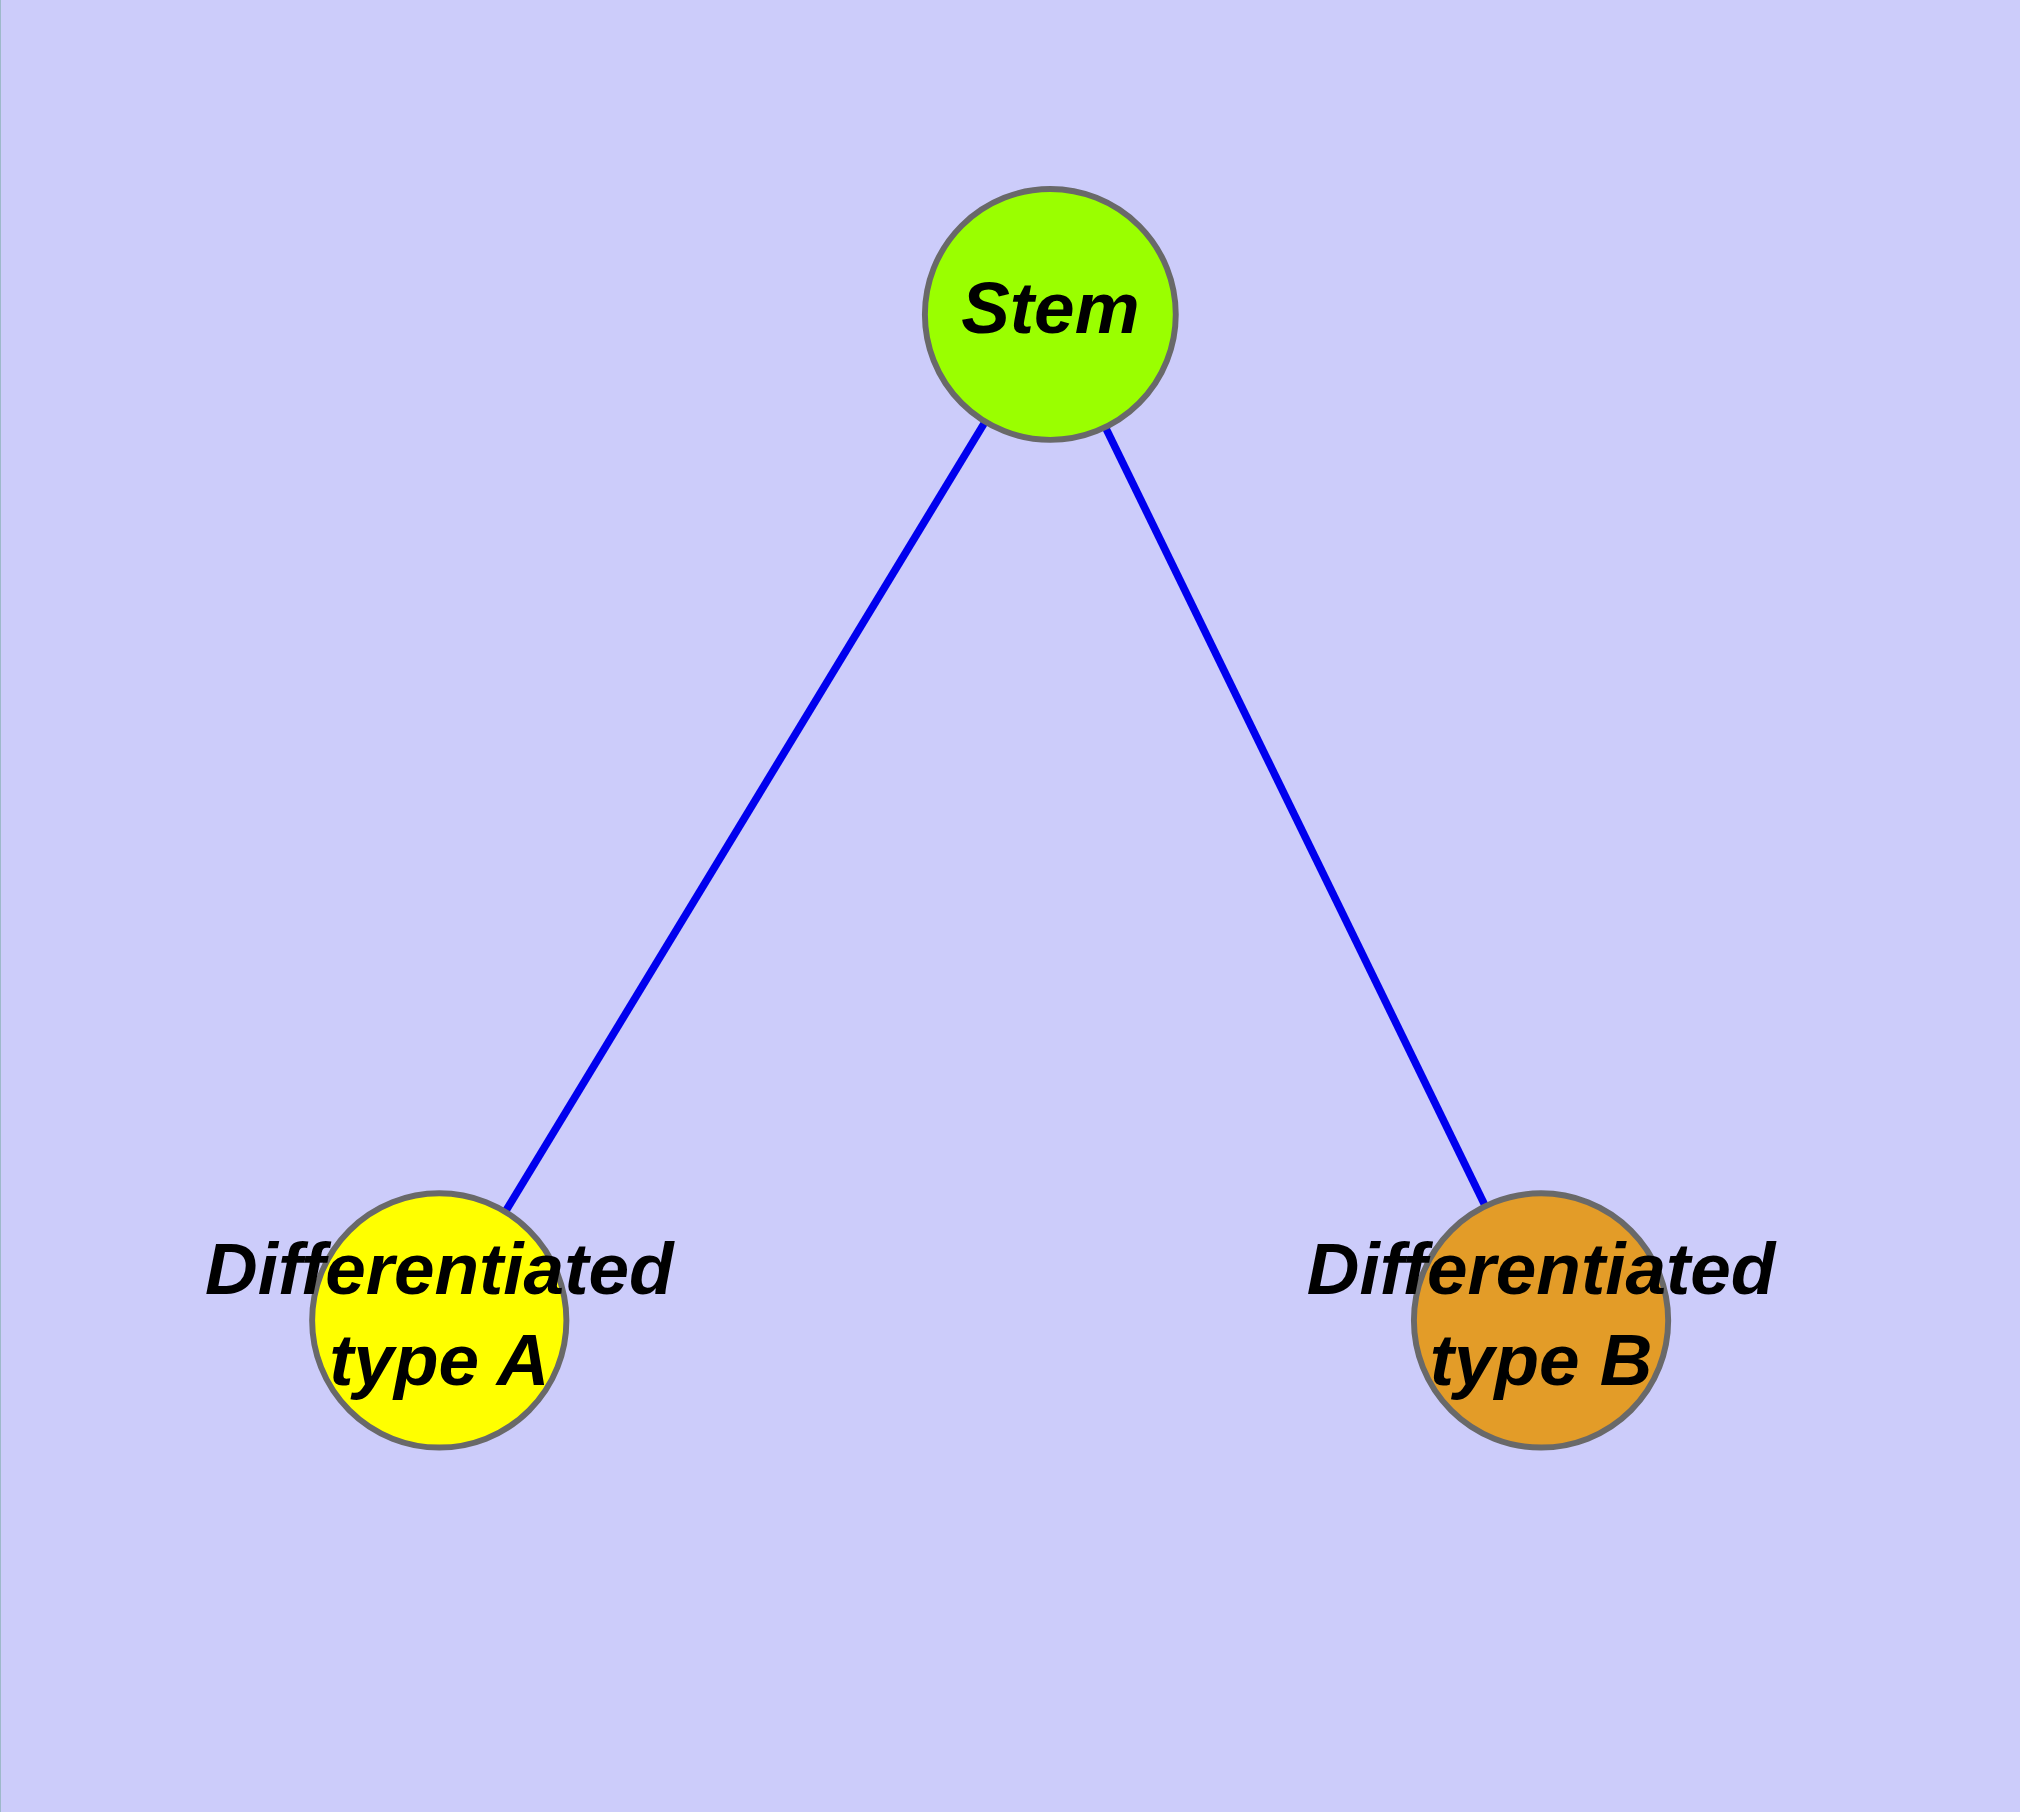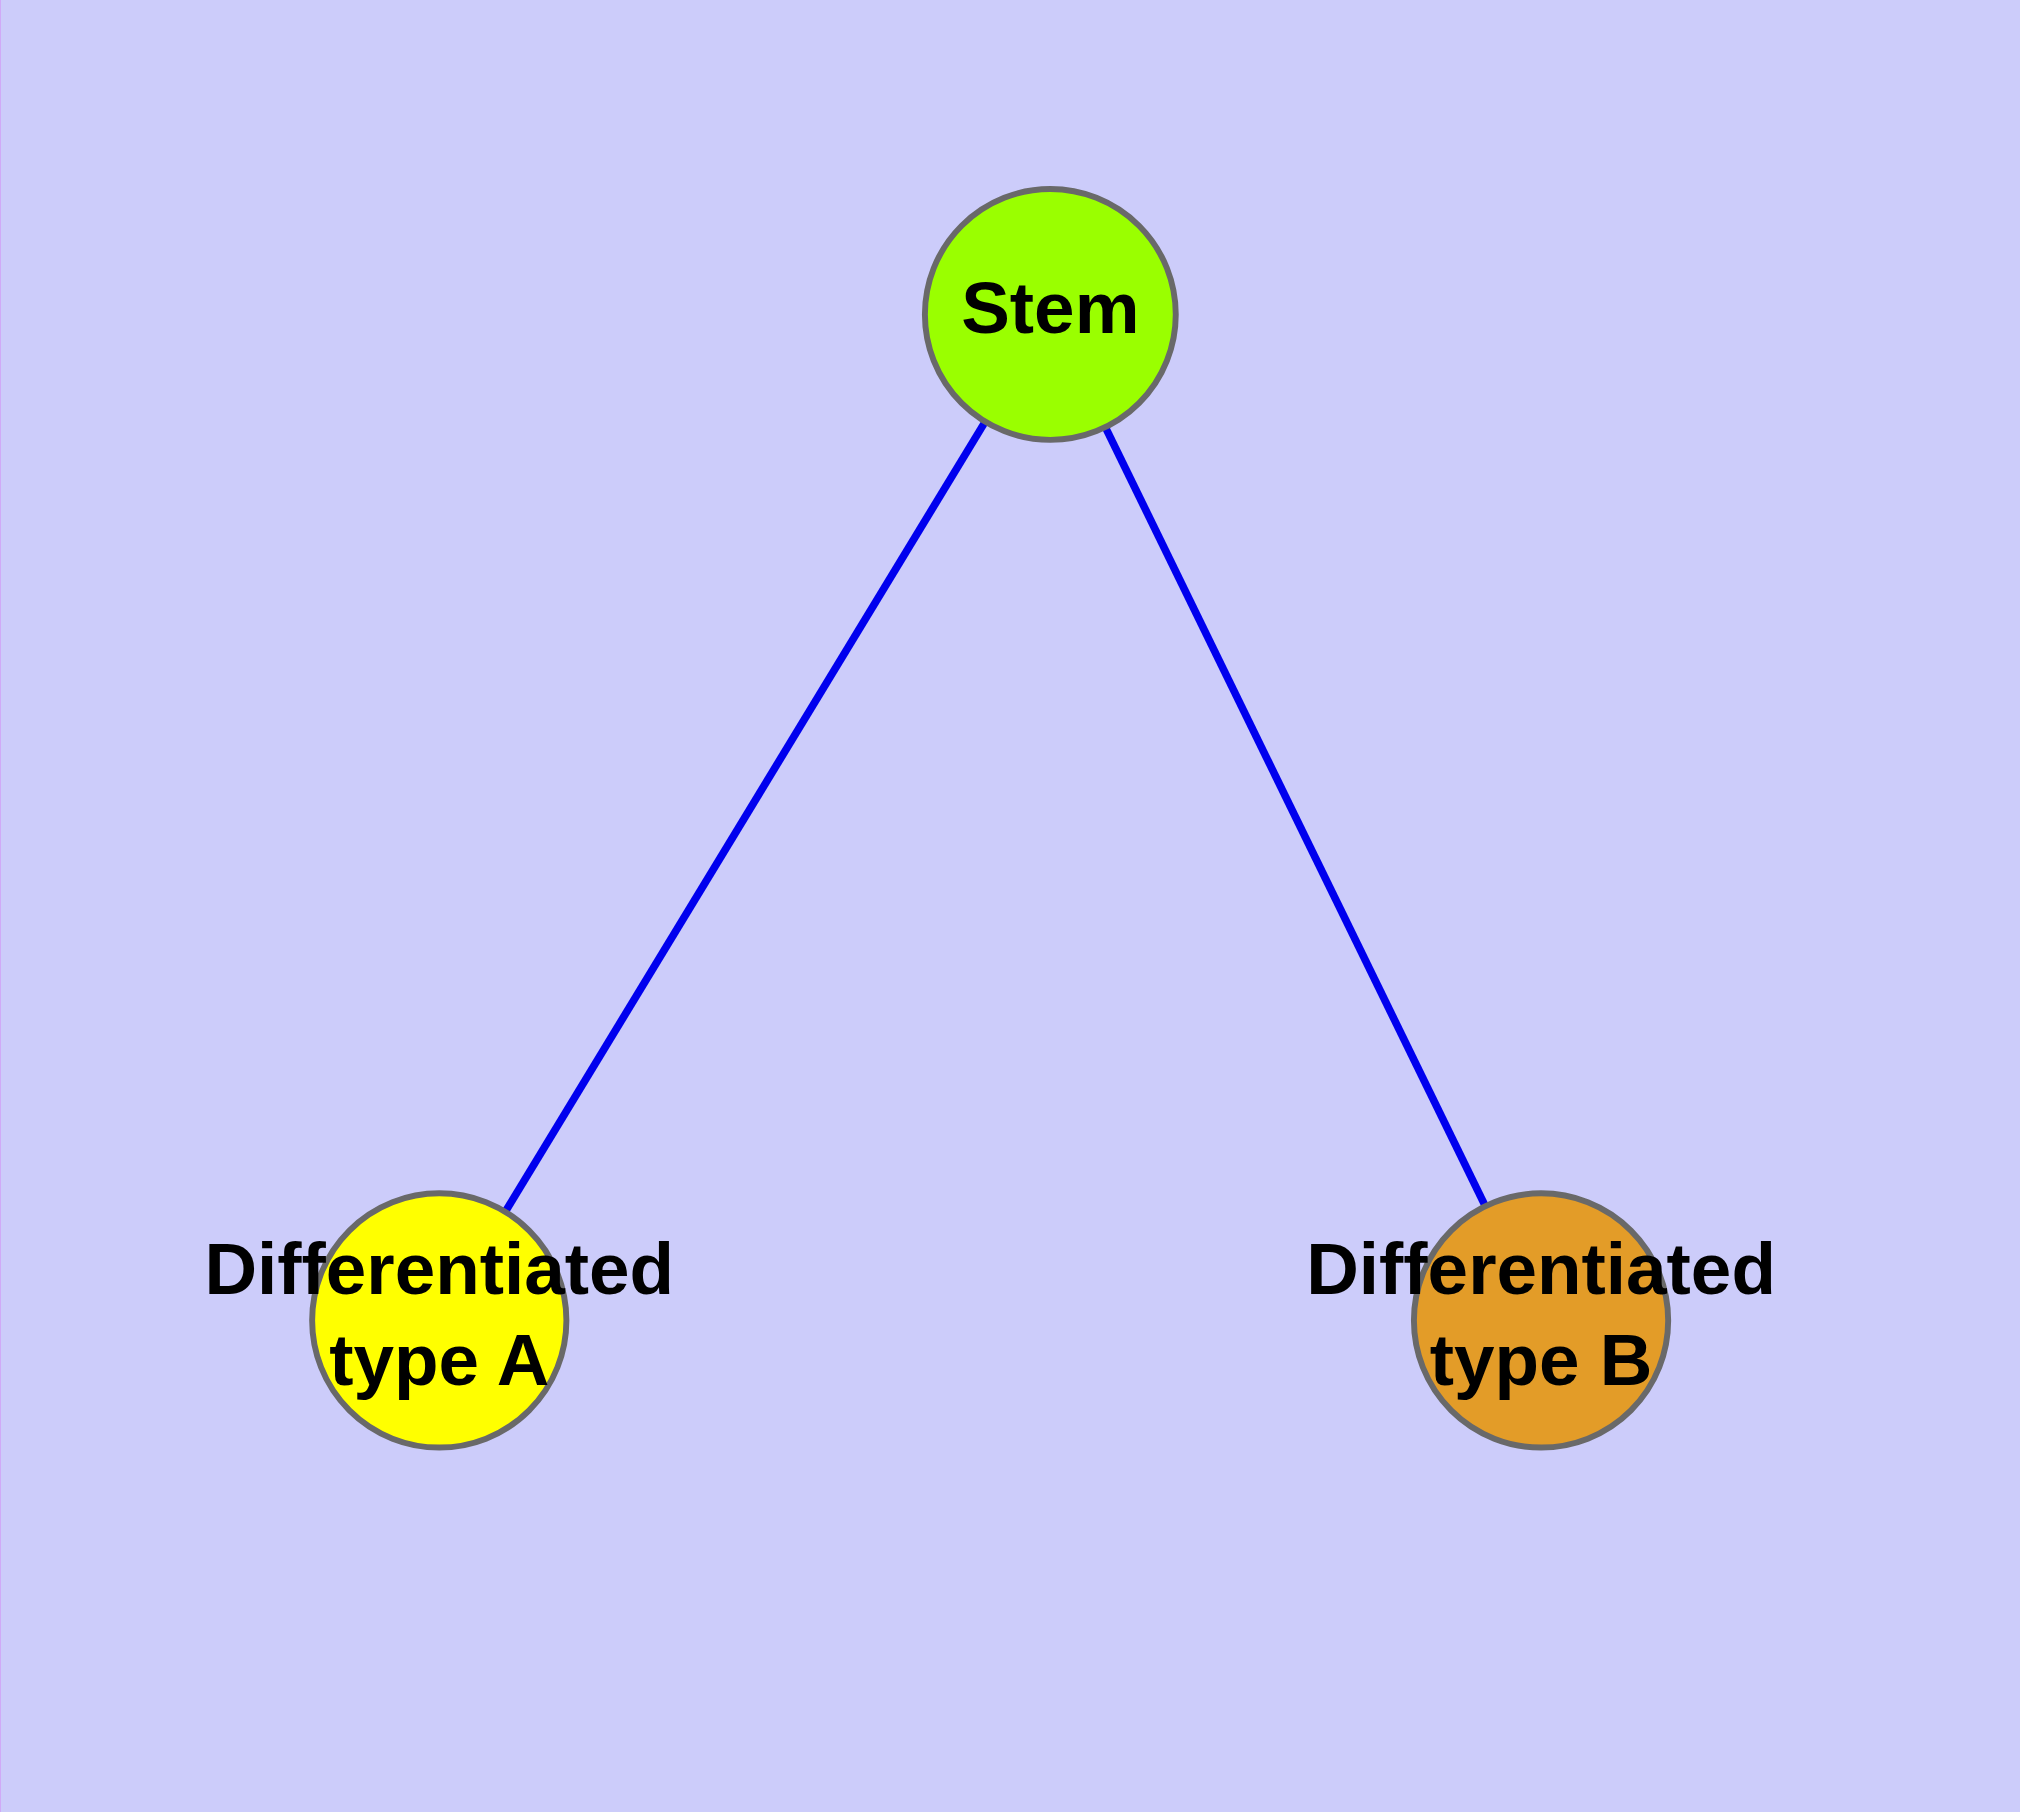--- a/index.html
+++ b/index.html
@@ -8,22 +8,23 @@
     padding: 0;
     background: #ccccfa;
   }
   body {
     font-family: "Liberation Sans", sans-serif;
   }
   #graph-canvas {
     position: relative;
     width: 2021px;
     height: 1812px;
-    background: #d946ef;
+    background: #15803d;
     overflow: hidden;
+    font-style: italic;
   }
   #graph-svg {
     position: absolute;
     top: 0;
     left: 0;
     width: 2021px;
     height: 1812px;
     display: block;
   }
   .node-label {

